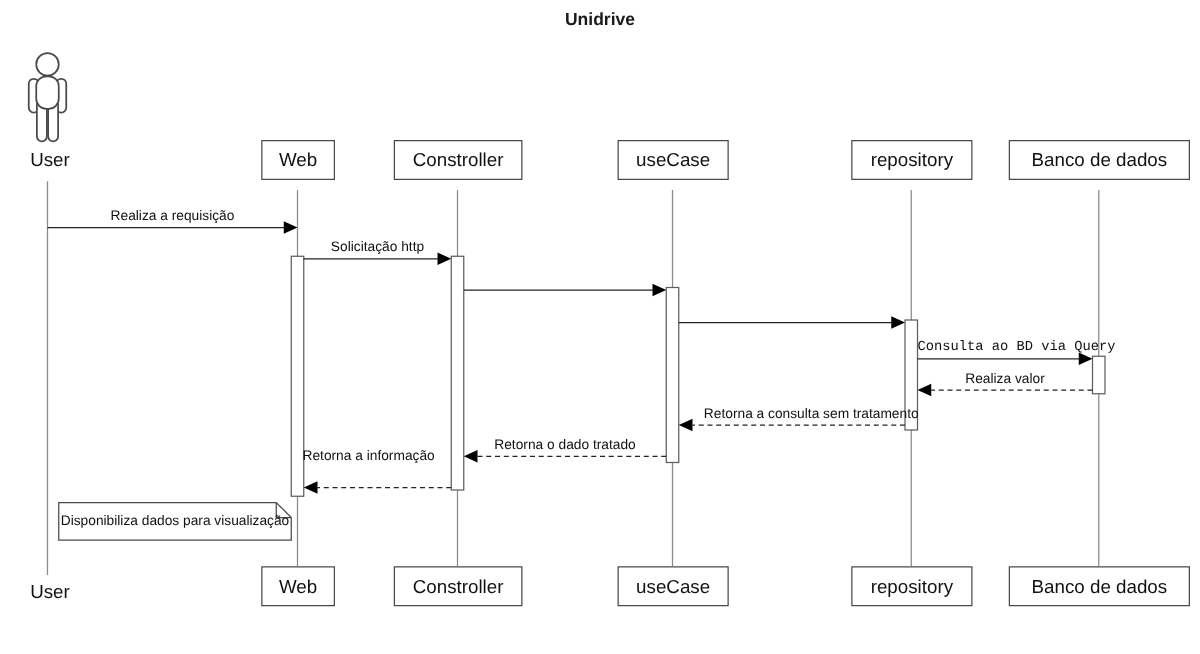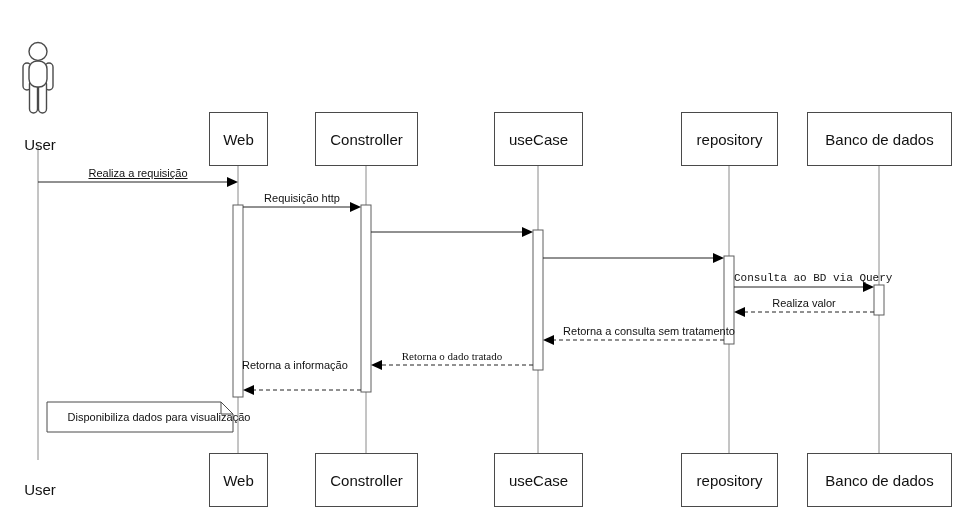--- a/index.html
+++ b/index.html
@@ -6,46 +6,47 @@
   .canvas {
     position:relative; width:960px; height:523px; background:#ffffff;
     font-family:"Liberation Sans", sans-serif; color:#111; overflow:hidden;
   }
   .title {
     position:absolute; left:0; top:7px; width:960px; text-align:center;
     font-size:14px; font-weight:bold; color:#1a1a1a;
   }
   svg.layer { position:absolute; left:0; top:0; }
   .pbox {
-    position:absolute; box-sizing:border-box; height:54px;
+    position:absolute; box-sizing:border-box; height:32px;
     border:1px solid #4a4a4a; background:#ffffff;
     display:flex; align-items:center; justify-content:center;
     font-size:15px; color:#111; white-space:nowrap;
   }
   .plabel {
-    position:absolute; font-size:15px; color:#111; text-align:center; white-space:nowrap;margin-top:16px;
+    position:absolute; font-size:15px; color:#111; text-align:center; white-space:nowrap;
   }
   .msg {
     position:absolute; font-size:11px; line-height:14px; height:14px;
     color:#111; text-align:center; white-space:nowrap;
   }
   .note-text {
     position:absolute; left:47px; top:402px; width:186px; height:30px;
     display:flex; align-items:center; justify-content:center;
-    font-size:11px; color:#111; white-space:nowrap;padding-left:19px;
+    font-size:11px; color:#111; white-space:nowrap;
   }
   .watermark {
     position:absolute; right:8px; top:501px; font-size:11.5px; color:#3d3d3d;
   }
 </style>
 </head>
 <body>
 
 <div class="canvas">
 
+  <div class="title">Unidrive</div>
 
   <svg class="layer" width="960" height="523" viewBox="0 0 960 523">
 
     <g stroke="#8a8a8a" stroke-width="1">
       <line x1="38" y1="145" x2="38" y2="460"></line>
       <line x1="238" y1="152" x2="238" y2="453"></line>
       <line x1="366" y1="152" x2="366" y2="453"></line>
       <line x1="538" y1="152" x2="538" y2="453"></line>
       <line x1="729" y1="152" x2="729" y2="453"></line>
       <line x1="879" y1="152" x2="879" y2="453"></line>
@@ -101,26 +102,26 @@
     </g>
   </svg>
 
   <div class="plabel" style="left:18px; top:120px; width:44px;">User</div>
   <div class="pbox" style="left:209px; top:112px; width:59px;">Web</div>
   <div class="pbox" style="left:315px; top:112px; width:103px;">Constroller</div>
   <div class="pbox" style="left:494px; top:112px; width:89px;">useCase</div>
   <div class="pbox" style="left:681px; top:112px; width:97px;">repository</div>
   <div class="pbox" style="left:807px; top:112px; width:145px;">Banco de dados</div>
 
-  <div class="msg" style="left:38px;  top:166px; width:200px;text-decoration:underline;">Realiza a requisição</div>
-  <div class="msg" style="left:242px; top:191px; width:120px;">Requisição http</div>
+  <div class="msg" style="left:38px;  top:166px; width:200px;">Realiza a requisição</div>
+  <div class="msg" style="left:242px; top:191px; width:120px;">Solicitação http</div>
   <div class="msg" style="left:734px; top:271px; width:140px;font-family:Liberation Mono, monospace;">Consulta ao BD via Query</div>
   <div class="msg" style="left:734px; top:296px; width:140px;">Realiza valor</div>
   <div class="msg" style="left:543px; top:324px; width:212px;">Retorna a consulta sem tratamento</div>
-  <div class="msg" style="left:372px; top:349px; width:160px;font-family:Liberation Serif, serif;">Retorna o dado tratado</div>
+  <div class="msg" style="left:372px; top:349px; width:160px;">Retorna o dado tratado</div>
   <div class="msg" style="left:242px; top:358px; width:104px;">Retorna a informação</div>
 
   <div class="note-text">Disponibiliza dados para visualização</div>
 
   <div class="plabel" style="left:18px; top:465px; width:44px;">User</div>
   <div class="pbox" style="left:209px; top:453px; width:59px;">Web</div>
   <div class="pbox" style="left:315px; top:453px; width:103px;">Constroller</div>
   <div class="pbox" style="left:494px; top:453px; width:89px;">useCase</div>
   <div class="pbox" style="left:681px; top:453px; width:97px;">repository</div>
   <div class="pbox" style="left:807px; top:453px; width:145px;">Banco de dados</div>

